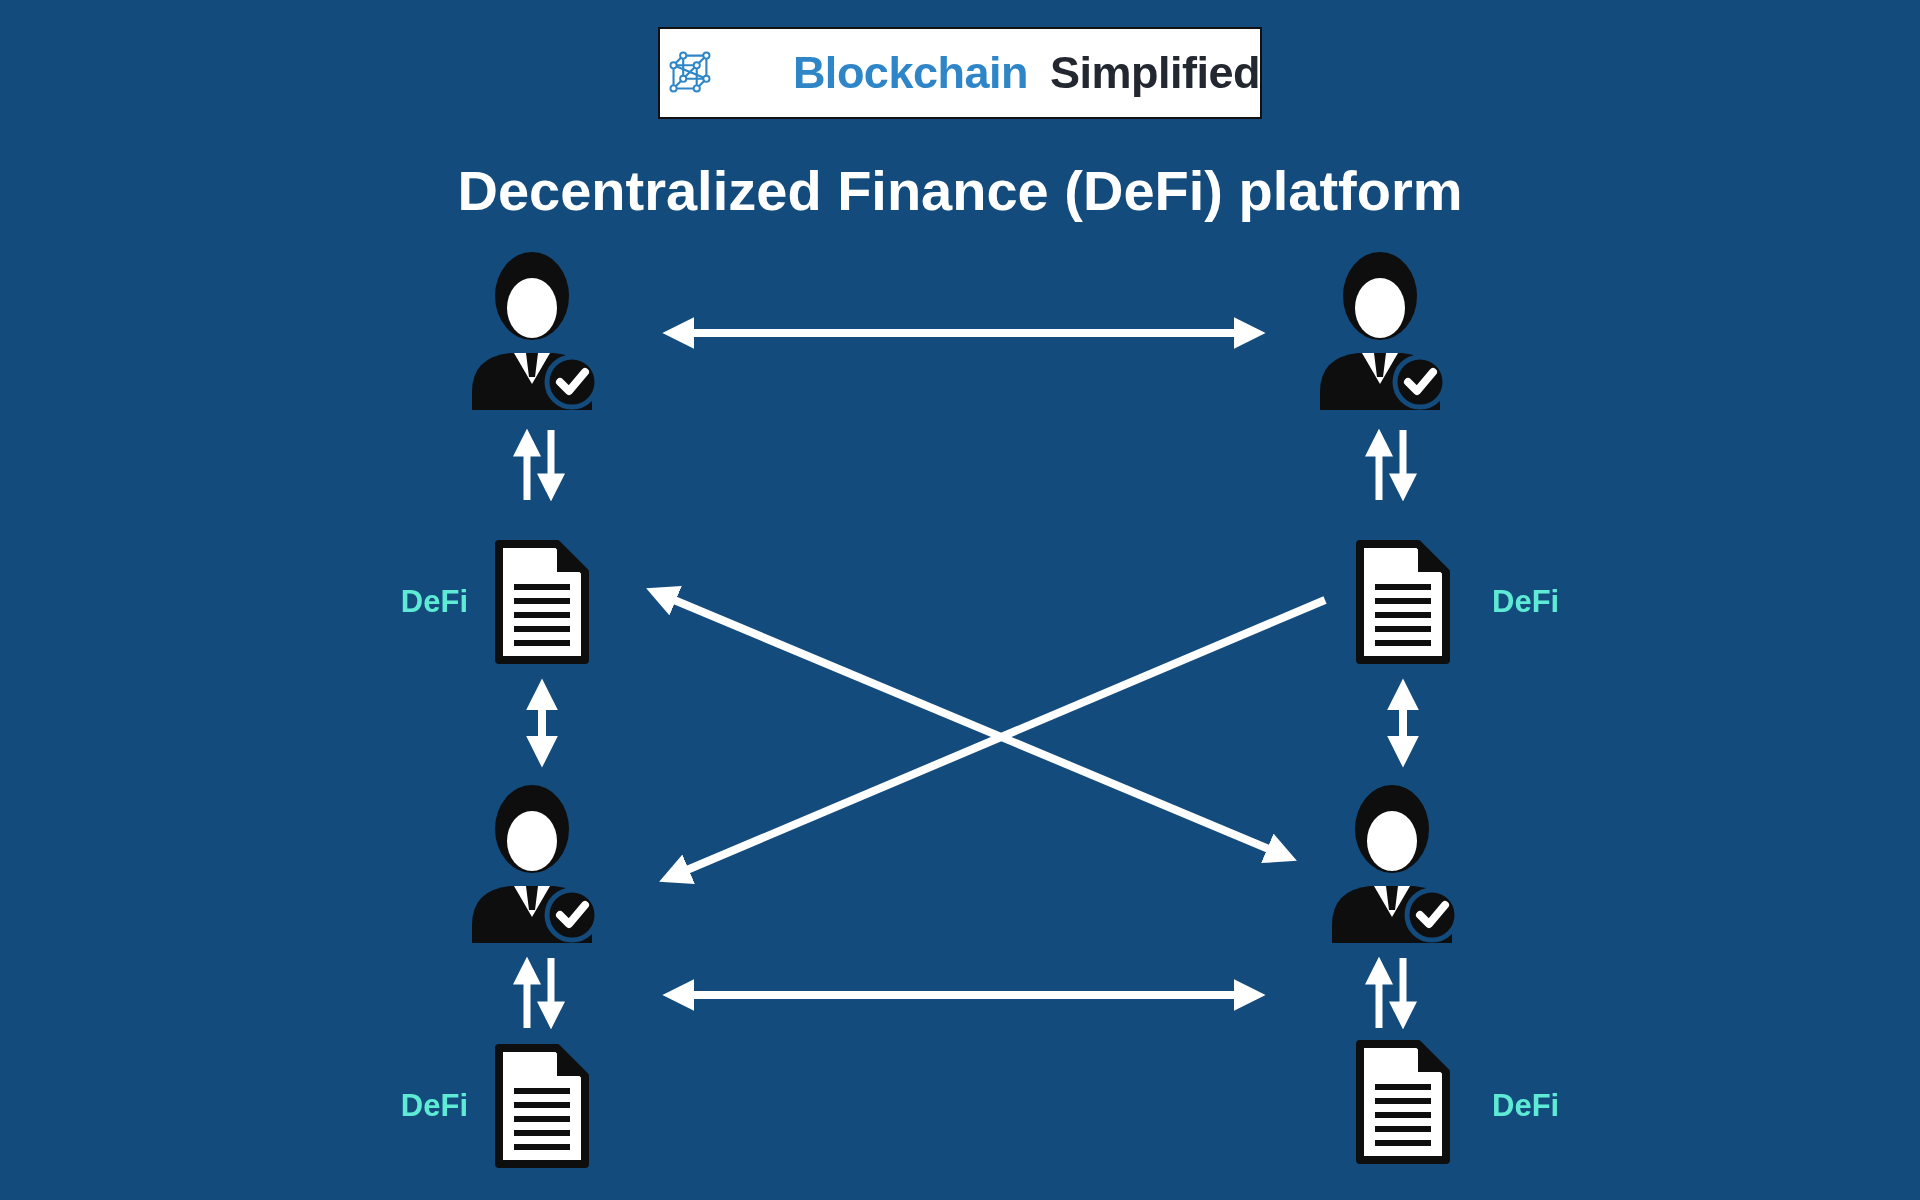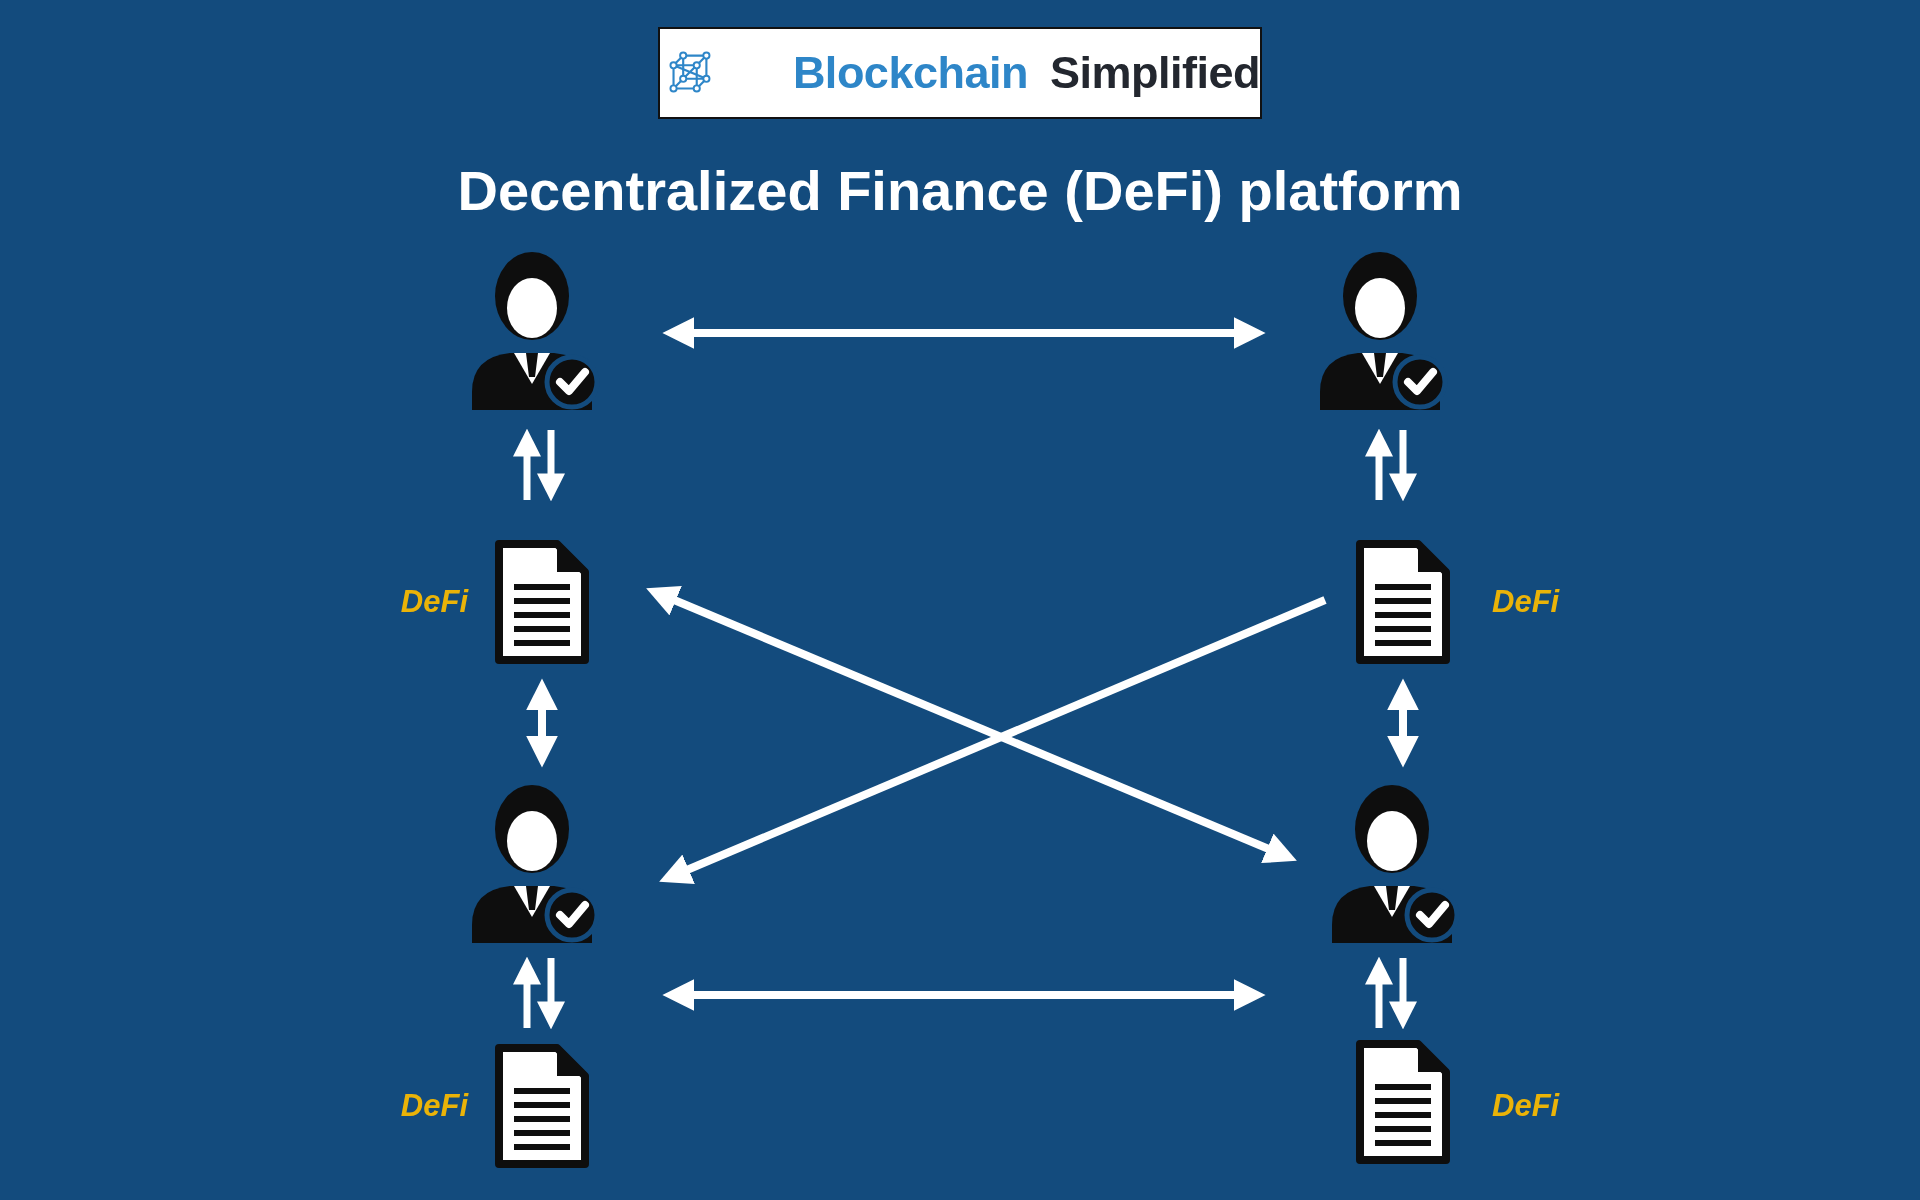--- a/index.html
+++ b/index.html
@@ -29,21 +29,21 @@
     color:#ffffff;font-size:56px;font-weight:700;letter-spacing:0px;
   }
 
   
   .person{width:150px;height:160px;}
   .doc{width:100px;height:130px;}
   .person svg,.doc svg{width:100%;height:100%;display:block;}
 
   .defi-label{
     position:absolute;height:40px;display:flex;align-items:center;
-    color:#eab308;font-size:31px;font-weight:700;font-style:italic;
+    color:#5eead4;font-size:31px;font-weight:700;
   }
   .defi-left{width:120px;justify-content:flex-end;}
   .defi-right{width:120px;justify-content:flex-start;}
 
   .arrows-layer{position:absolute;left:0;top:0;width:1920px;height:1200px;}
   .defs-holder{position:absolute;width:0;height:0;overflow:hidden;}
 </style>
 </head>
 <body>
 

